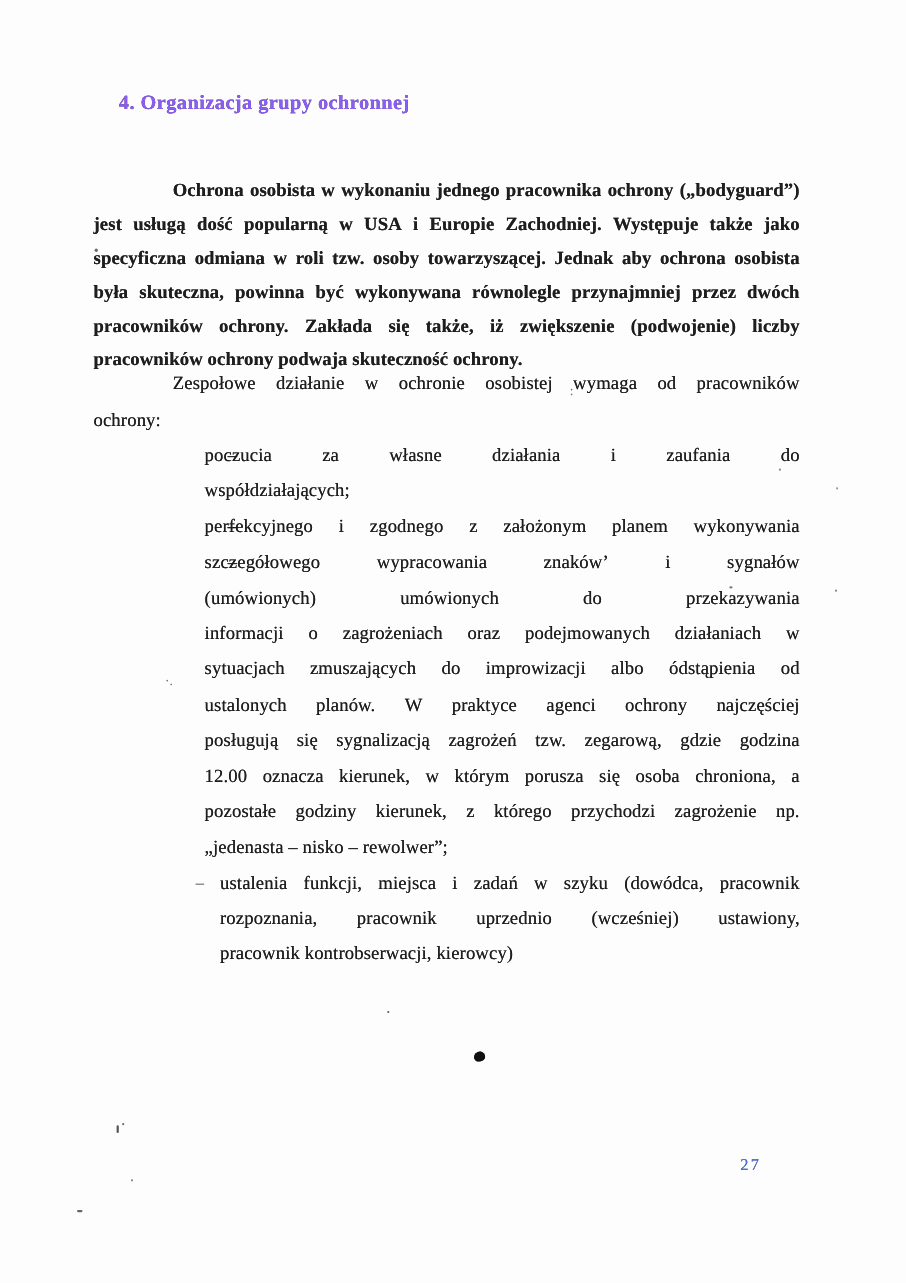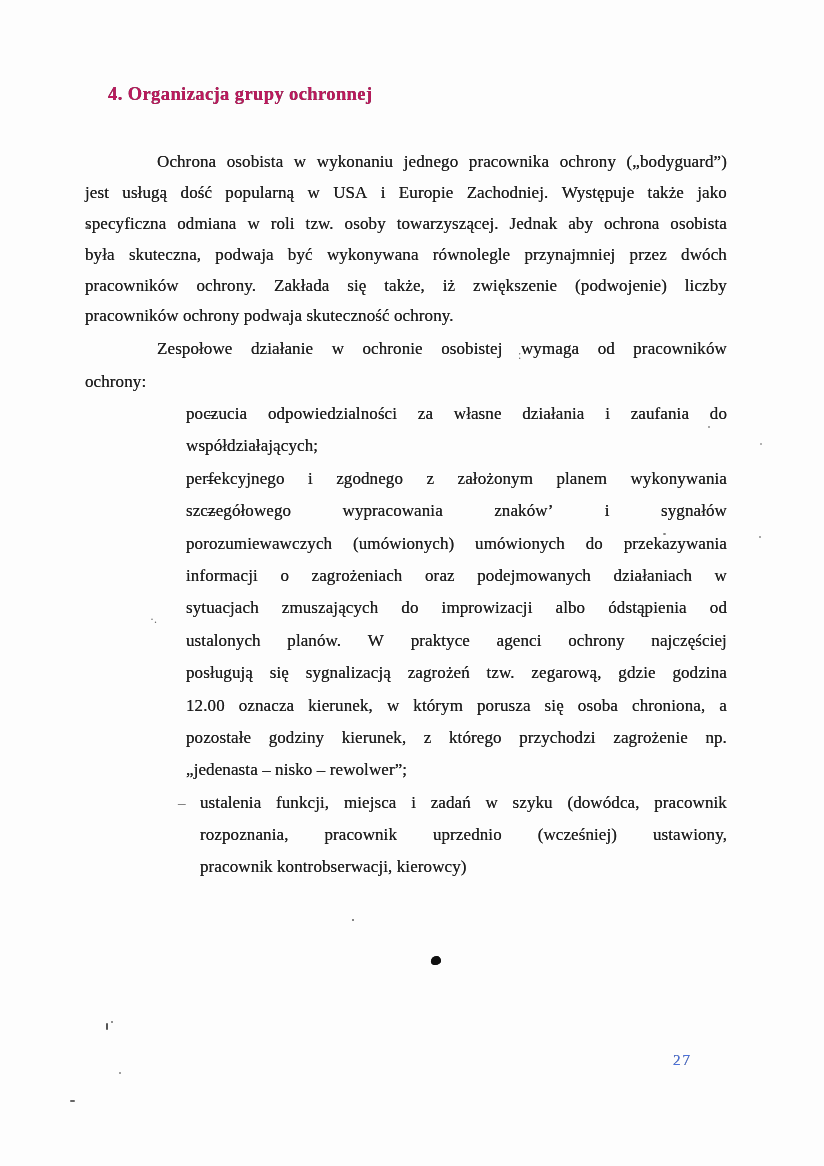--- a/index.html
+++ b/index.html
@@ -11,24 +11,24 @@
     overflow:hidden;
     font-family:"Liberation Serif","DejaVu Serif",serif;
     color:#1e1e1e;
     text-shadow:0 0 0.6px rgba(15,15,15,0.85);
   }
   .heading{
     position:absolute;left:108px;top:84px;
     margin:0;
     font-size:18.5px;font-weight:700;
     letter-spacing:0.4px;
-    color:#be185d;
+    color:#8b5cf6;
   }
   .para,.list{position:absolute;font-size:17px;letter-spacing:0.1px;}
-  .p1{--lh:30.9px;left:85px;top:147px;width:642px;}
+  .p1{--lh:30.9px;left:85px;top:158px;width:642px;font-weight:bold;}
   .p2{--lh:32.5px;left:85px;top:333px;width:642px;}
   .list{--lh:32.4px;left:85px;top:398px;width:642px;}
   .tl{height:var(--lh);line-height:var(--lh);white-space:pre;}
   .tl.j{display:flex;justify-content:space-between;}
   .li{position:relative;}
   .li .dash{
     position:absolute;left:122px;top:0;
     height:var(--lh);line-height:var(--lh);
   }
   .li .libody{margin-left:101px;}
@@ -63,52 +63,52 @@
 </head>
 <body>
 
 <div class="sheet">
   <h1 class="heading">4. Organizacja grupy ochronnej</h1>
 
   <div class="para p1">
       <div class="tl j" style="padding-left: 72px;"><span>Ochrona</span><span>osobista</span><span>w</span><span>wykonaniu</span><span>jednego</span><span>pracownika</span><span>ochrony</span><span>(„bodyguard”)</span></div>
       <div class="tl j"><span>jest</span><span>usługą</span><span>dość</span><span>popularną</span><span>w</span><span>USA</span><span>i</span><span>Europie</span><span>Zachodniej.</span><span>Występuje</span><span>także</span><span>jako</span></div>
       <div class="tl j"><span>specyficzna</span><span>odmiana</span><span>w</span><span>roli</span><span>tzw.</span><span>osoby</span><span>towarzyszącej.</span><span>Jednak</span><span>aby</span><span>ochrona</span><span>osobista</span></div>
-      <div class="tl j"><span>była</span><span>skuteczna,</span><span>podwaja</span><span>być</span><span>wykonywana</span><span>równolegle</span><span>przynajmniej</span><span>przez</span><span>dwóch</span></div>
+      <div class="tl j"><span>była</span><span>skuteczna,</span><span>powinna</span><span>być</span><span>wykonywana</span><span>równolegle</span><span>przynajmniej</span><span>przez</span><span>dwóch</span></div>
       <div class="tl j"><span>pracowników</span><span>ochrony.</span><span>Zakłada</span><span>się</span><span>także,</span><span>iż</span><span>zwiększenie</span><span>(podwojenie)</span><span>liczby</span></div>
       <div class="tl">pracowników ochrony podwaja skuteczność ochrony.</div>
     </div>
 
   <div class="para p2">
       <div class="tl j" style="padding-left: 72px;"><span>Zespołowe</span><span>działanie</span><span>w</span><span>ochronie</span><span>osobistej</span><span>wymaga</span><span>od</span><span>pracowników</span></div>
       <div class="tl">ochrony:</div>
     </div>
 
   <div class="list">
       <div class="li">
         <span class="dash">–</span>
         <div class="libody">
-          <div class="tl j"><span>poczucia</span><span>odpowiedzialności</span><span>za</span><span>własne</span><span>działania</span><span>i</span><span>zaufania</span><span>do</span></div>
+          <div class="tl j"><span>poczucia</span><span>za</span><span>własne</span><span>działania</span><span>i</span><span>zaufania</span><span>do</span></div>
           <div class="tl">współdziałających;</div>
         </div>
       </div>
       <div class="li">
         <span class="dash">–</span>
       </div>
       <div class="li">
         <span class="dash">–</span>
         <div class="libody">
           <div class="tl j"><span>perfekcyjnego</span><span>i</span><span>zgodnego</span><span>z</span><span>założonym</span><span>planem</span><span>wykonywania</span></div>
         </div>
       </div>
       <div class="li">
         <span class="dash">–</span>
         <div class="libody">
           <div class="tl j"><span>szczegółowego</span><span>wypracowania</span><span>znaków’</span><span>i</span><span>sygnałów</span></div>
-          <div class="tl j"><span>porozumiewawczych</span><span>(umówionych)</span><span>umówionych</span><span>do</span><span>przekazywania</span></div>
+          <div class="tl j"><span>(umówionych)</span><span>umówionych</span><span>do</span><span>przekazywania</span></div>
           <div class="tl j"><span>informacji</span><span>o</span><span>zagrożeniach</span><span>oraz</span><span>podejmowanych</span><span>działaniach</span><span>w</span></div>
           <div class="tl j"><span>sytuacjach</span><span>zmuszających</span><span>do</span><span>improwizacji</span><span>albo</span><span>ódstąpienia</span><span>od</span></div>
           <div class="tl j"><span>ustalonych</span><span>planów.</span><span>W</span><span>praktyce</span><span>agenci</span><span>ochrony</span><span>najczęściej</span></div>
           <div class="tl j"><span>posługują</span><span>się</span><span>sygnalizacją</span><span>zagrożeń</span><span>tzw.</span><span>zegarową,</span><span>gdzie</span><span>godzina</span></div>
           <div class="tl j"><span>12.00</span><span>oznacza</span><span>kierunek,</span><span>w</span><span>którym</span><span>porusza</span><span>się</span><span>osoba</span><span>chroniona,</span><span>a</span></div>
           <div class="tl j"><span>pozostałe</span><span>godziny</span><span>kierunek,</span><span>z</span><span>którego</span><span>przychodzi</span><span>zagrożenie</span><span>np.</span></div>
           <div class="tl">„jedenasta – nisko – rewolwer”;</div>
         </div>
       </div>
       <div class="li out">

